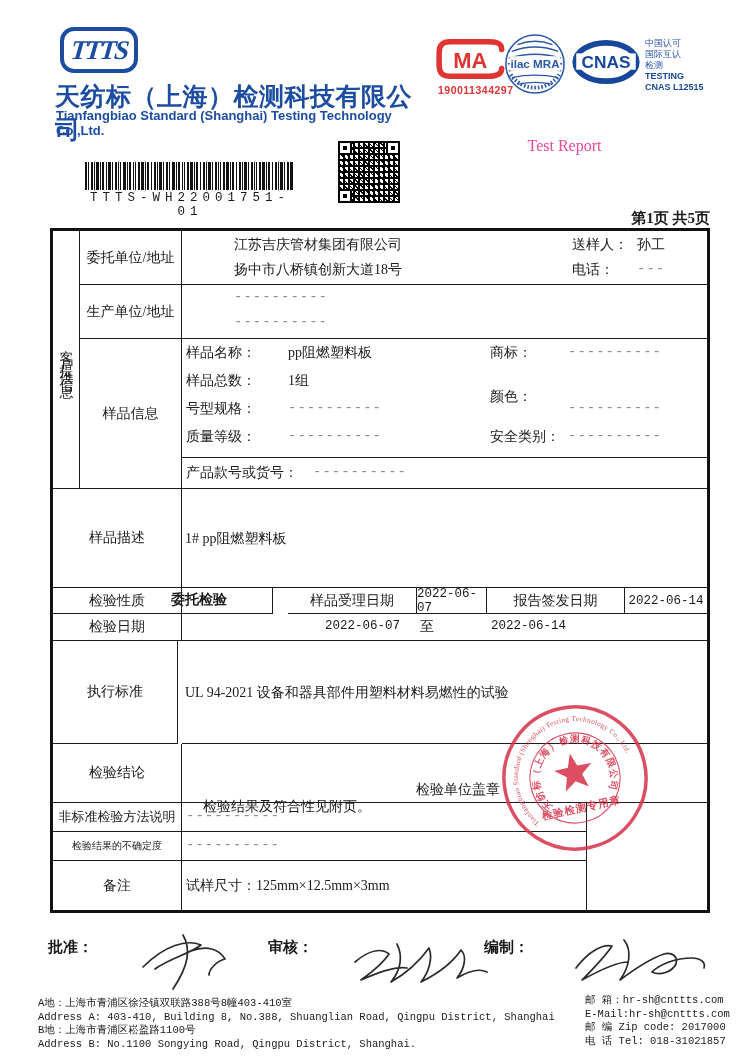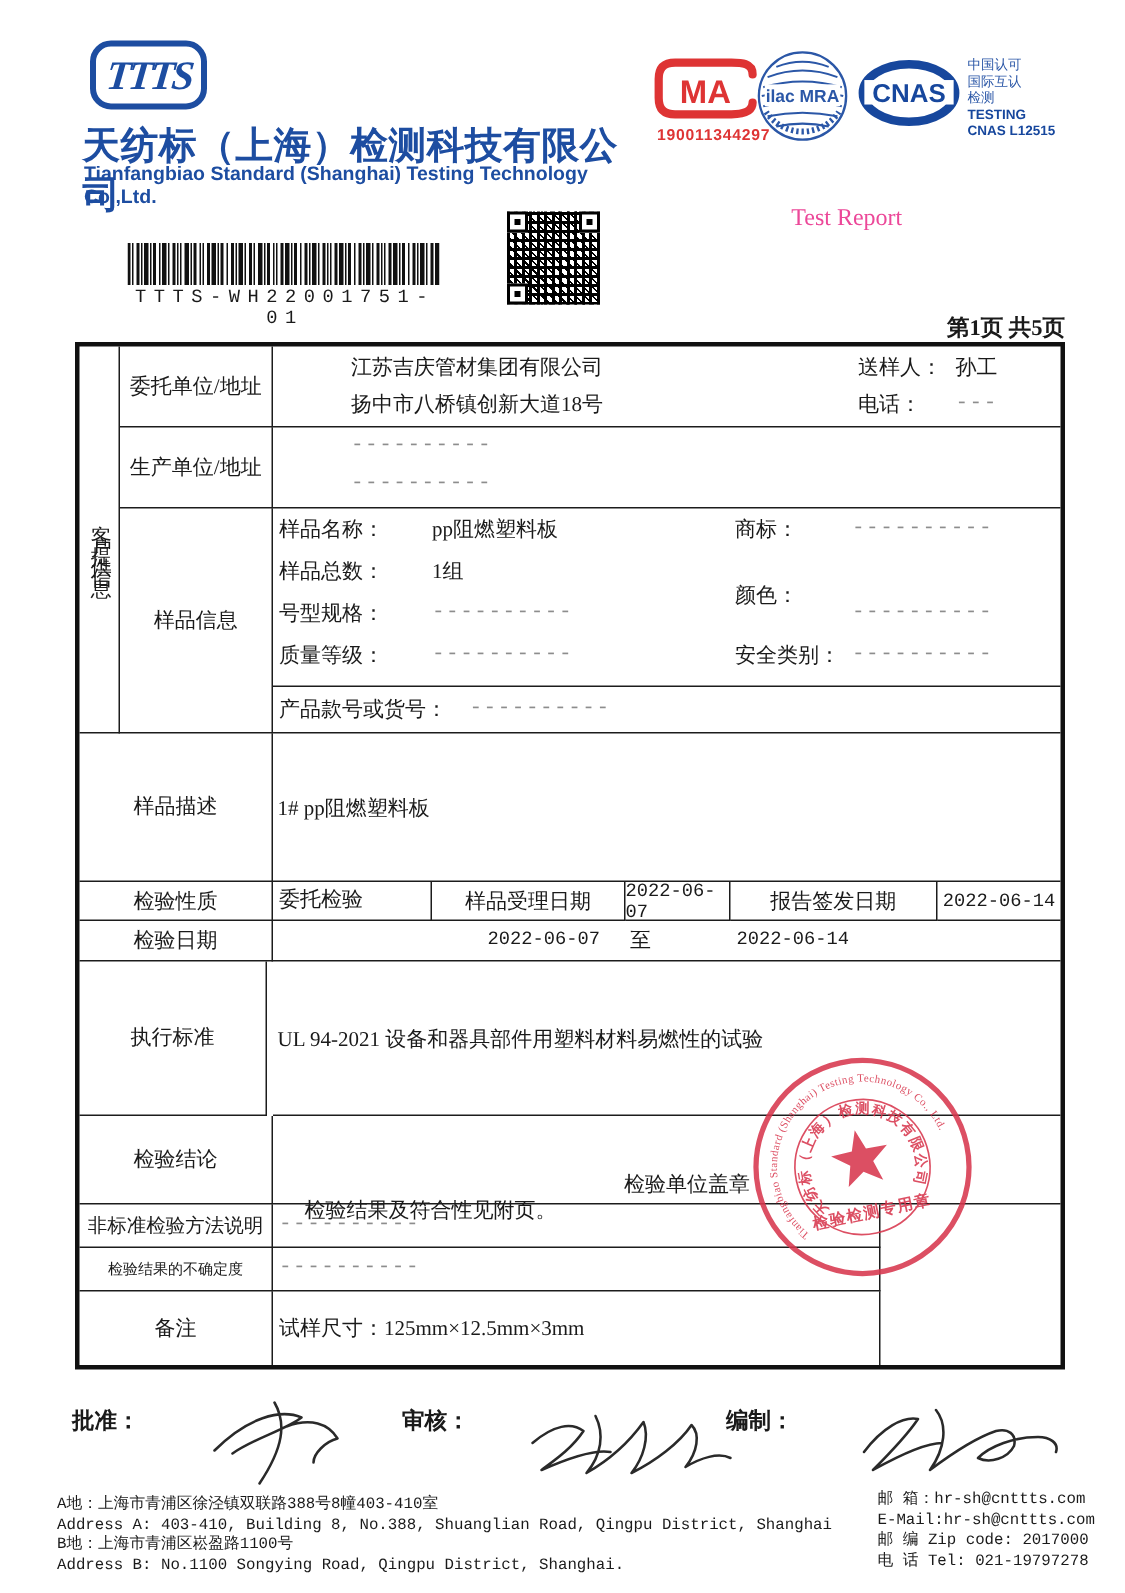--- a/index.html
+++ b/index.html
@@ -165,21 +165,21 @@
       <span class="fld" style="left:4px;top:6px;">产品款号或货号：</span>
       <span class="fld dash mono" style="left:131px;top:6px;">----------</span>
     </div>
 
     <div class="cell br bb lblc" style="left:0;top:258px;width:129px;height:99px;">样品描述</div>
     <div class="cell bb" style="left:129px;top:258px;width:525px;height:99px;">
       <span class="fld" style="left:3px;top:41px;">1# pp阻燃塑料板</span>
     </div>
 
     <div class="cell br bb lblc" style="left:0;top:357px;width:129px;height:26px;">检验性质</div>
-    <div class="cell br bb" style="left:129px;top:357px;width:106px;height:26px;">
+    <div class="cell br bb" style="left:114px;top:357px;width:106px;height:26px;font-weight:bold;">
       <span class="fld" style="left:4px;top:3px;">委托检验</span>
     </div>
     <div class="cell br bb lblc" style="left:235px;top:357px;width:129px;height:26px;">样品受理日期</div>
     <div class="cell br bb lblc mono" style="left:364px;top:357px;width:70px;height:26px;font-size:12.5px;">2022-06-07</div>
     <div class="cell br bb lblc" style="left:434px;top:357px;width:138px;height:26px;">报告签发日期</div>
     <div class="cell bb lblc mono" style="left:572px;top:357px;width:82px;height:26px;font-size:12.5px;">2022-06-14</div>
 
     <div class="cell br bb lblc" style="left:0;top:383px;width:129px;height:27px;">检验日期</div>
     <div class="cell bb" style="left:129px;top:383px;width:525px;height:27px;">
       <span class="fld mono" style="left:143px;top:5px;font-size:12.5px;">2022-06-07</span>
@@ -253,16 +253,16 @@
   <div class="abs foot" style="left:38px;top:997px;">
     <div>A地：上海市青浦区徐泾镇双联路388号8幢403-410室</div>
     <div>Address A: 403-410, Building 8, No.388, Shuanglian Road, Qingpu District, Shanghai</div>
     <div>B地：上海市青浦区崧盈路1100号</div>
     <div>Address B: No.1100 Songying Road, Qingpu District, Shanghai.</div>
   </div>
   <div class="abs foot" style="left:585px;top:994px;">
     <div>邮 箱：hr-sh@cnttts.com</div>
     <div>E-Mail:hr-sh@cnttts.com</div>
     <div>邮 编 Zip code: 2017000</div>
-    <div>电 话 Tel: 021-19797278</div>
+    <div>电 话 Tel: 018-31021857</div>
   </div>
 
 </div>
 
 </body></html>

